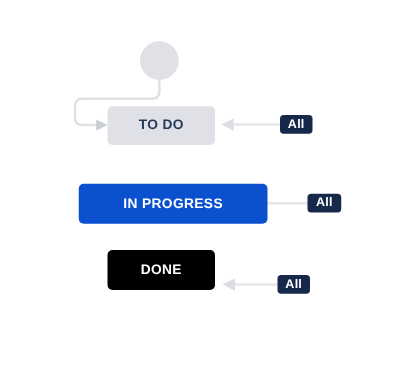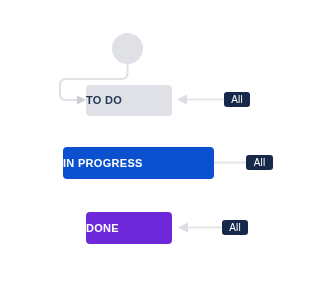--- a/index.html
+++ b/index.html
@@ -24,21 +24,21 @@
     top: 0;
     width: 303px;
     height: 297px;
     pointer-events: none;
   }
   .node {
     position: absolute;
     box-sizing: border-box;
     display: flex;
     align-items: center;
-    justify-content: flex-start;
+    justify-content: center;
     border-radius: 4px;
     font-weight: bold;
     letter-spacing: 0.3px;
     white-space: nowrap;
     user-select: none;
   }
   .node-label {
     display: block;
     line-height: 1;
   }
@@ -55,24 +55,24 @@
     left: 63px;
     top: 147px;
     width: 151px;
     height: 32px;
     background: #0b51cf;
     color: #ffffff;
     font-size: 11px;
   }
   #node-done {
     left: 86px;
-    top: 212px;
+    top: 200px;
     width: 86px;
     height: 32px;
-    background: #6d28d9;
+    background: #000000;
     color: #ffffff;
     font-size: 11px;
   }
   .start-circle {
     position: absolute;
     left: 112px;
     top: 33px;
     width: 31px;
     height: 31px;
     border-radius: 50%;
@@ -81,21 +81,21 @@
   .badge {
     position: absolute;
     box-sizing: border-box;
     display: flex;
     align-items: center;
     justify-content: center;
     background: #17294a;
     color: #ffffff;
     border-radius: 3px;
     font-size: 10px;
-    font-weight: normal;
+    font-weight: bold;
     height: 15px;
     letter-spacing: 0.2px;
     user-select: none;
   }
   #badge-todo   { left: 224px; top: 92px;  width: 26px; }
   #badge-inprog { left: 246px; top: 155px; width: 27px; }
   #badge-done   { left: 222px; top: 220px; width: 26px; }
 </style>
 </head>
 <body>

